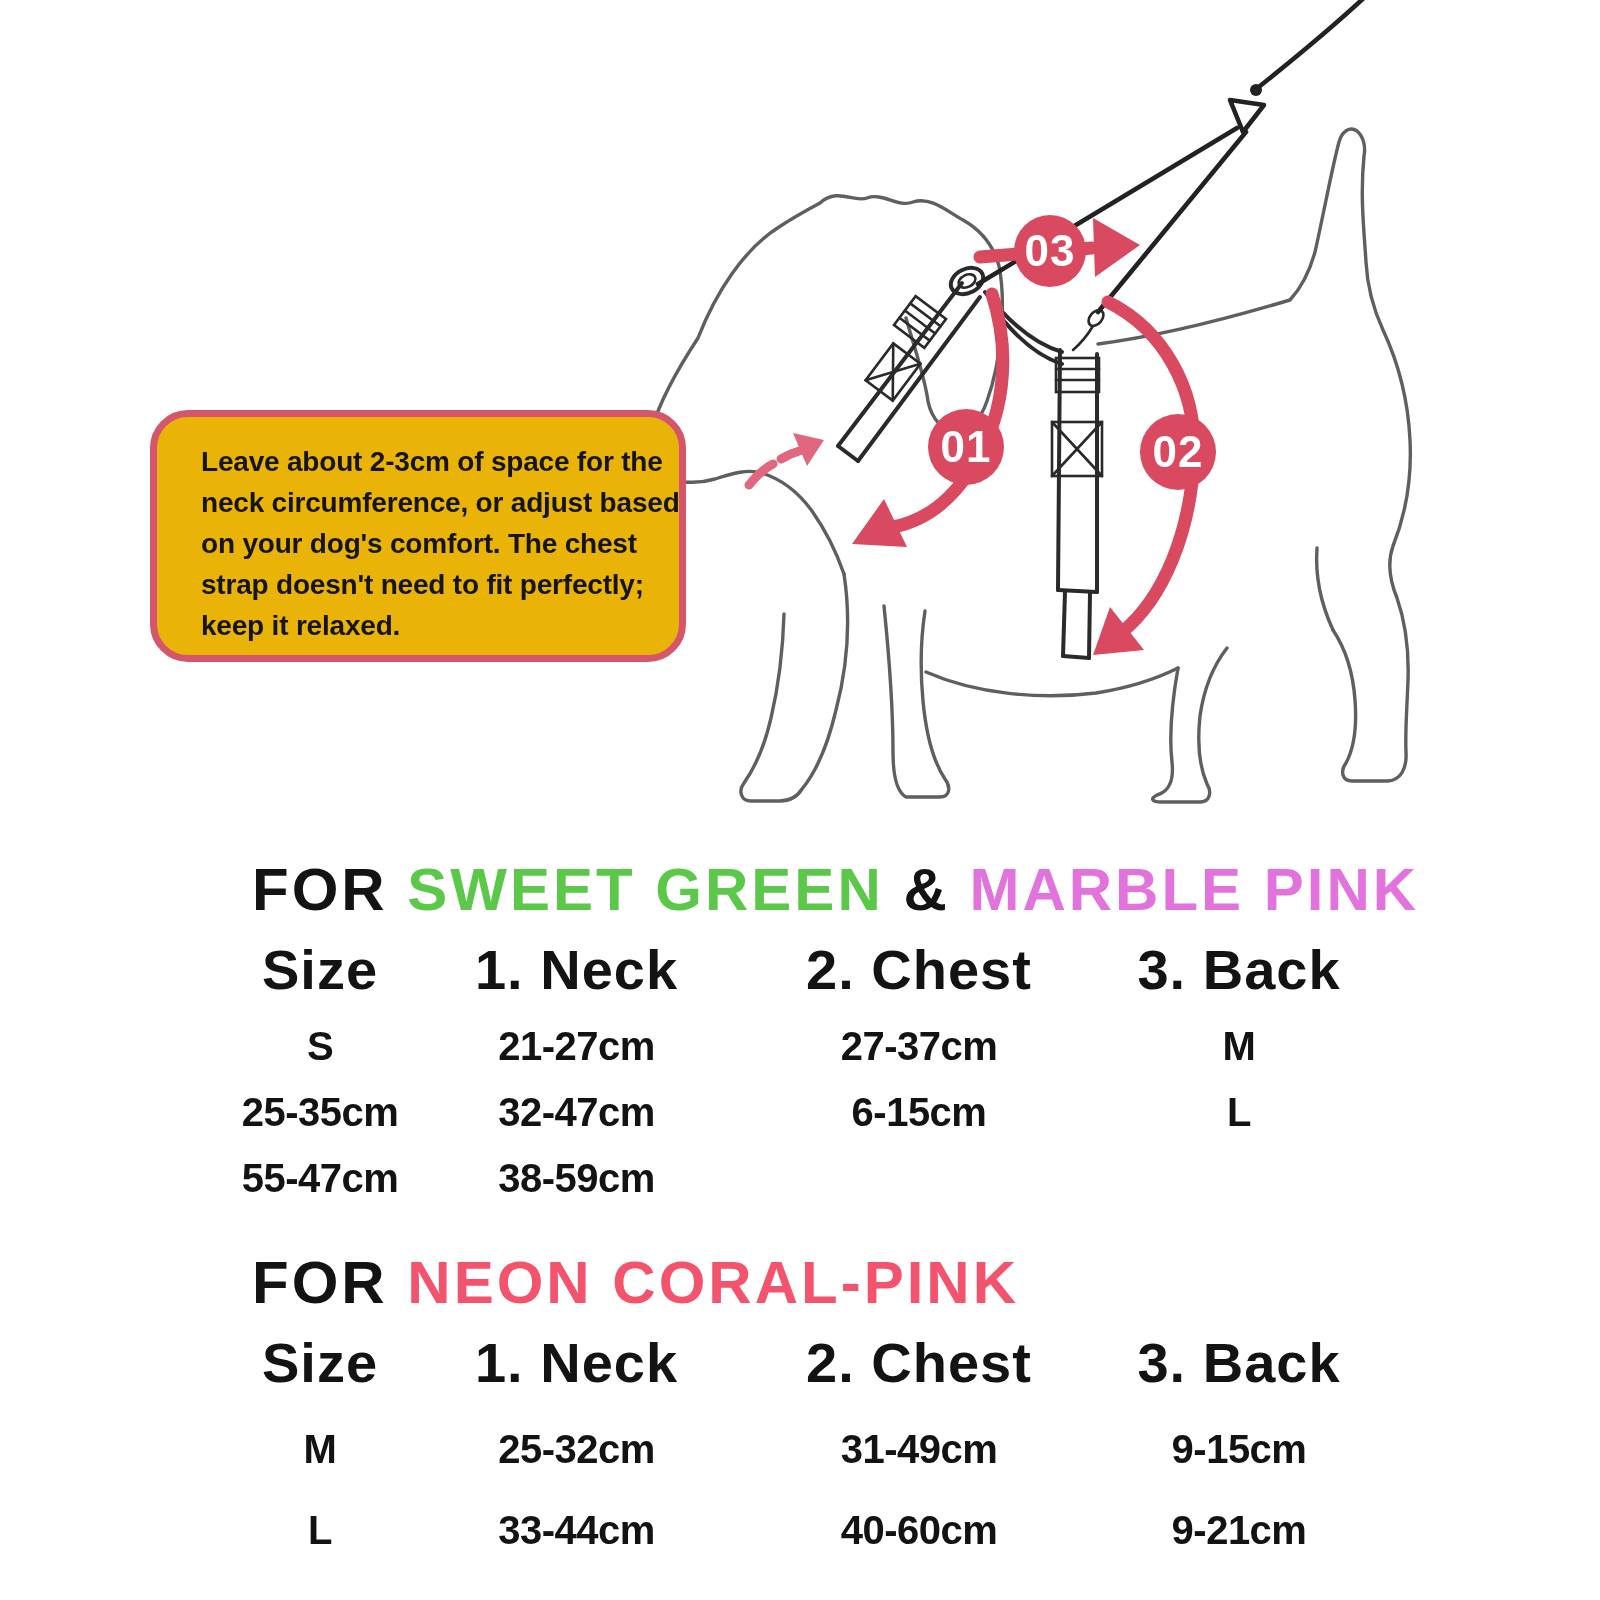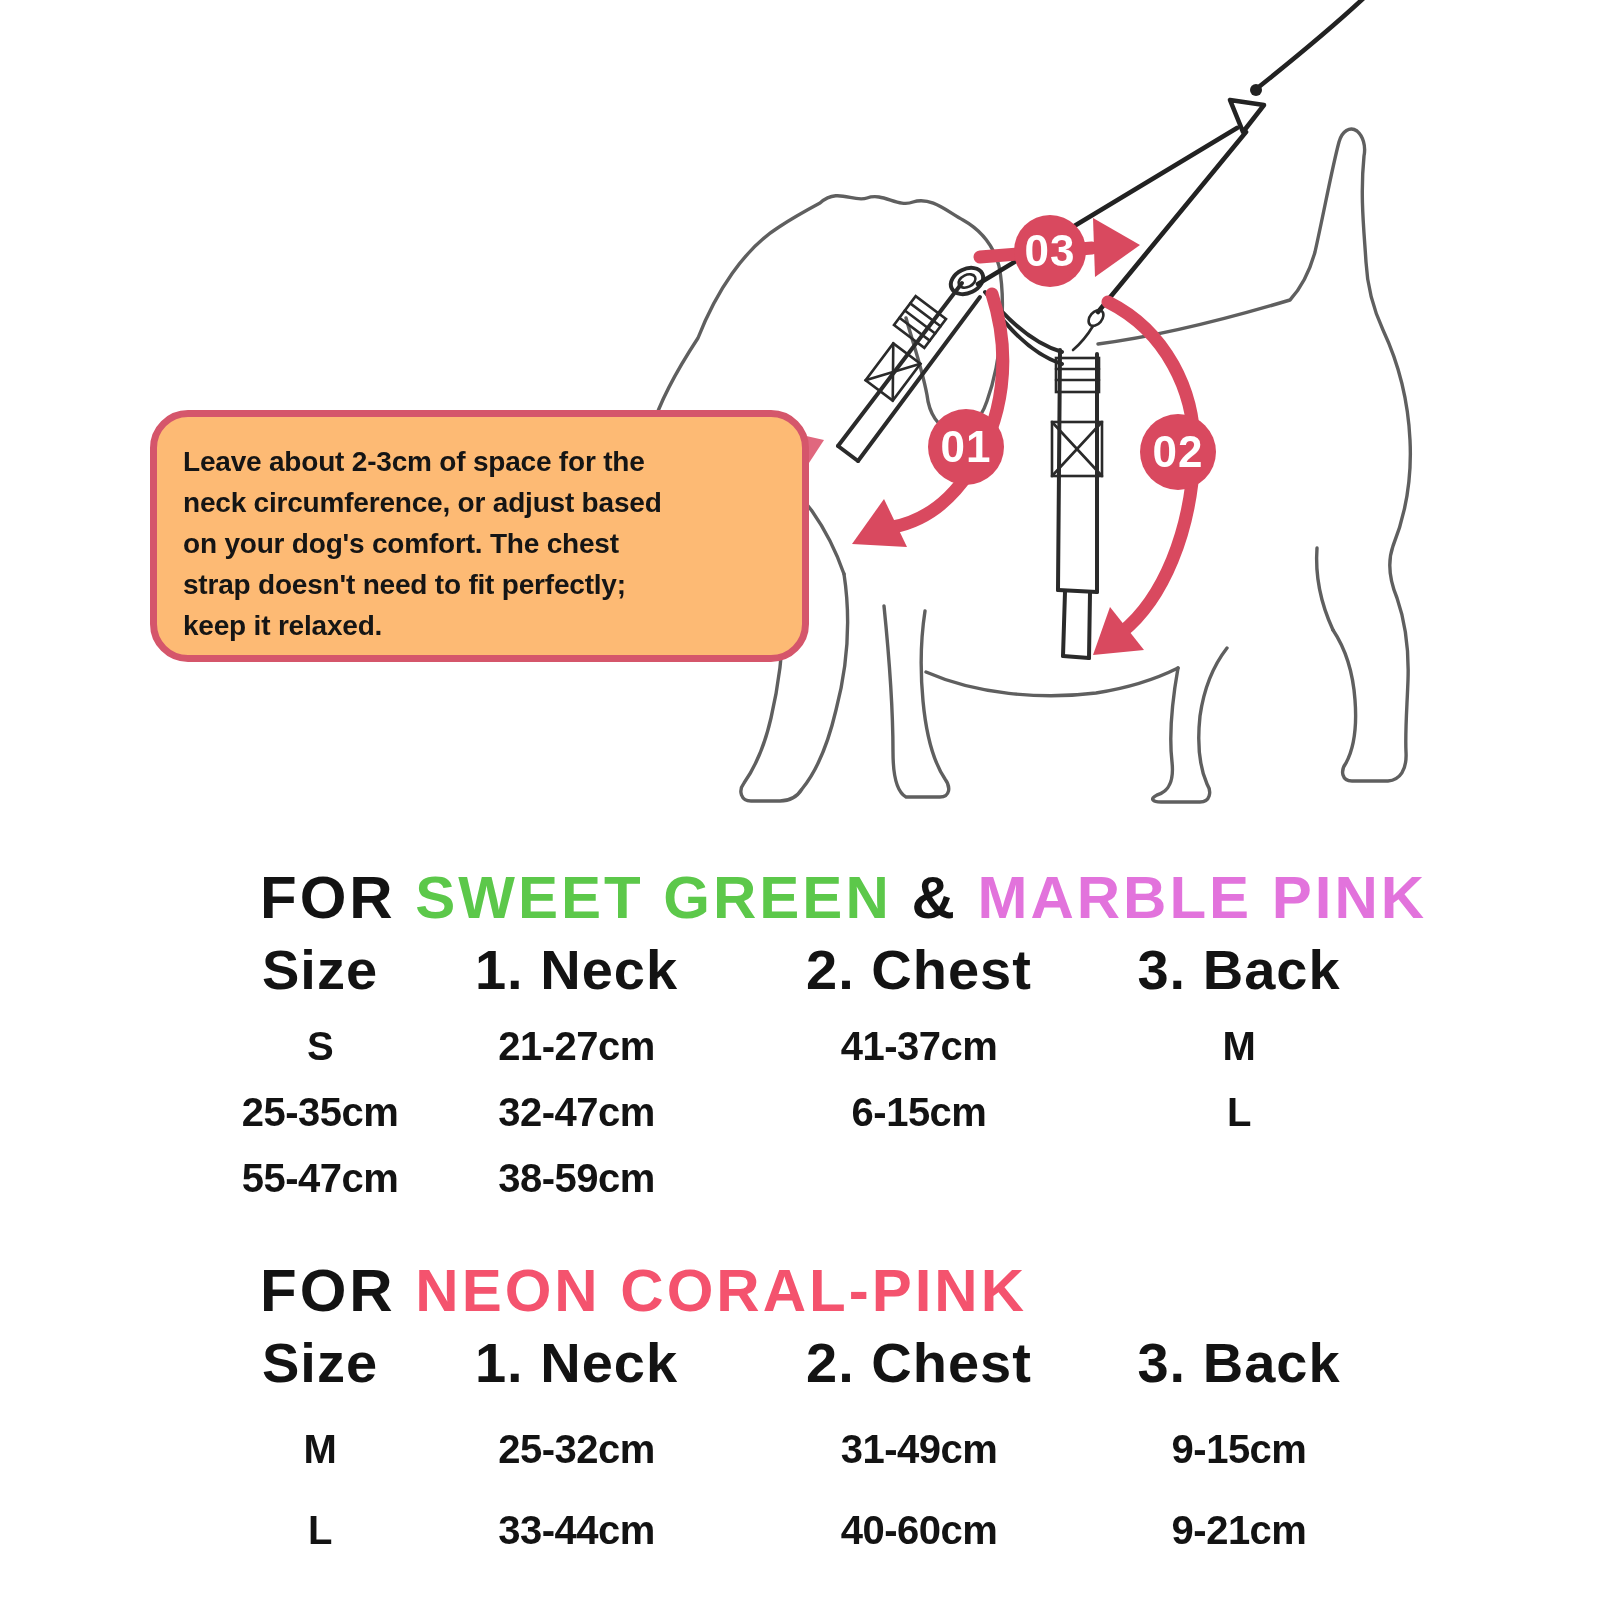--- a/index.html
+++ b/index.html
@@ -15,34 +15,34 @@
   .hn-thin{fill:none;stroke:#2a2a2a;stroke-width:2.6;stroke-linecap:round;}
   .leash{fill:none;stroke:#222;stroke-width:4.6;stroke-linecap:round;stroke-linejoin:round;}
   .red-arc{fill:none;stroke:#d9495f;stroke-width:13;stroke-linecap:round;}
   .red-fill{fill:#d9495f;}
   .coral-arrow{fill:none;stroke:#e0677e;stroke-width:9;stroke-linecap:round;}
   .coral-fill{fill:#e0677e;}
   .num{font-family:"Liberation Sans",sans-serif;font-weight:700;font-size:44px;fill:#ffffff;letter-spacing:1px;}
 
   
   .callout{
-    position:absolute;left:150px;top:410px;width:659px;height:252px;
+    position:absolute;left:150px;top:410px;width:536px;height:252px;
     box-sizing:border-box;border:7px solid #d5566b;border-radius:38px;
-    background:#fdba74;padding:24px 8px 0 26px;
+    background:#eab308;padding:24px 8px 0 44px;
   }
   .callout-line{
     font-weight:700;font-size:28px;line-height:41px;color:#151515;
     letter-spacing:-0.2px;white-space:nowrap;
   }
 
   
   .size-table{position:absolute;left:248px;width:1170px;}
   .t1{top:851px;}
   .t2{top:1244px;}
-  .t-title{margin:12px;font-size:60px;font-weight:700;letter-spacing:3px;color:#131313;white-space:nowrap;}
+  .t-title{margin:4px;font-size:60px;font-weight:700;letter-spacing:3px;color:#131313;white-space:nowrap;}
   .c-black{color:#131313;}
   .c-green{color:#5cc84a;}
   .c-marble{color:#e273dc;}
   .c-coral{color:#f4536e;}
   .grid{
     position:absolute;left:-12px;display:grid;
     grid-template-columns:168px 345px 340px 300px;
   }
   .g1{top:74px;grid-template-rows:88px 66px 66px 66px;}
   .g2{top:72px;grid-template-rows:92px 82px 80px;}
@@ -169,21 +169,21 @@
   <section class="size-table t1">
     <h2 class="t-title"><span class="c-black">FOR</span> <span class="c-green">SWEET GREEN</span> <span class="c-black">&amp;</span> <span class="c-marble">MARBLE PINK</span></h2>
     <div class="grid g1">
       <div class="hcell">Size</div>
       <div class="hcell">1. Neck</div>
       <div class="hcell">2. Chest</div>
       <div class="hcell">3. Back</div>
 
       <div class="cell">S</div>
       <div class="cell">21-27cm</div>
-      <div class="cell">41-37cm</div>
+      <div class="cell">27-37cm</div>
 
       <div class="cell">M</div>
       <div class="cell">25-35cm</div>
       <div class="cell">32-47cm</div>
       <div class="cell">6-15cm</div>
 
       <div class="cell">L</div>
       <div class="cell">55-47cm</div>
       <div class="cell">38-59cm</div>
     </div>

